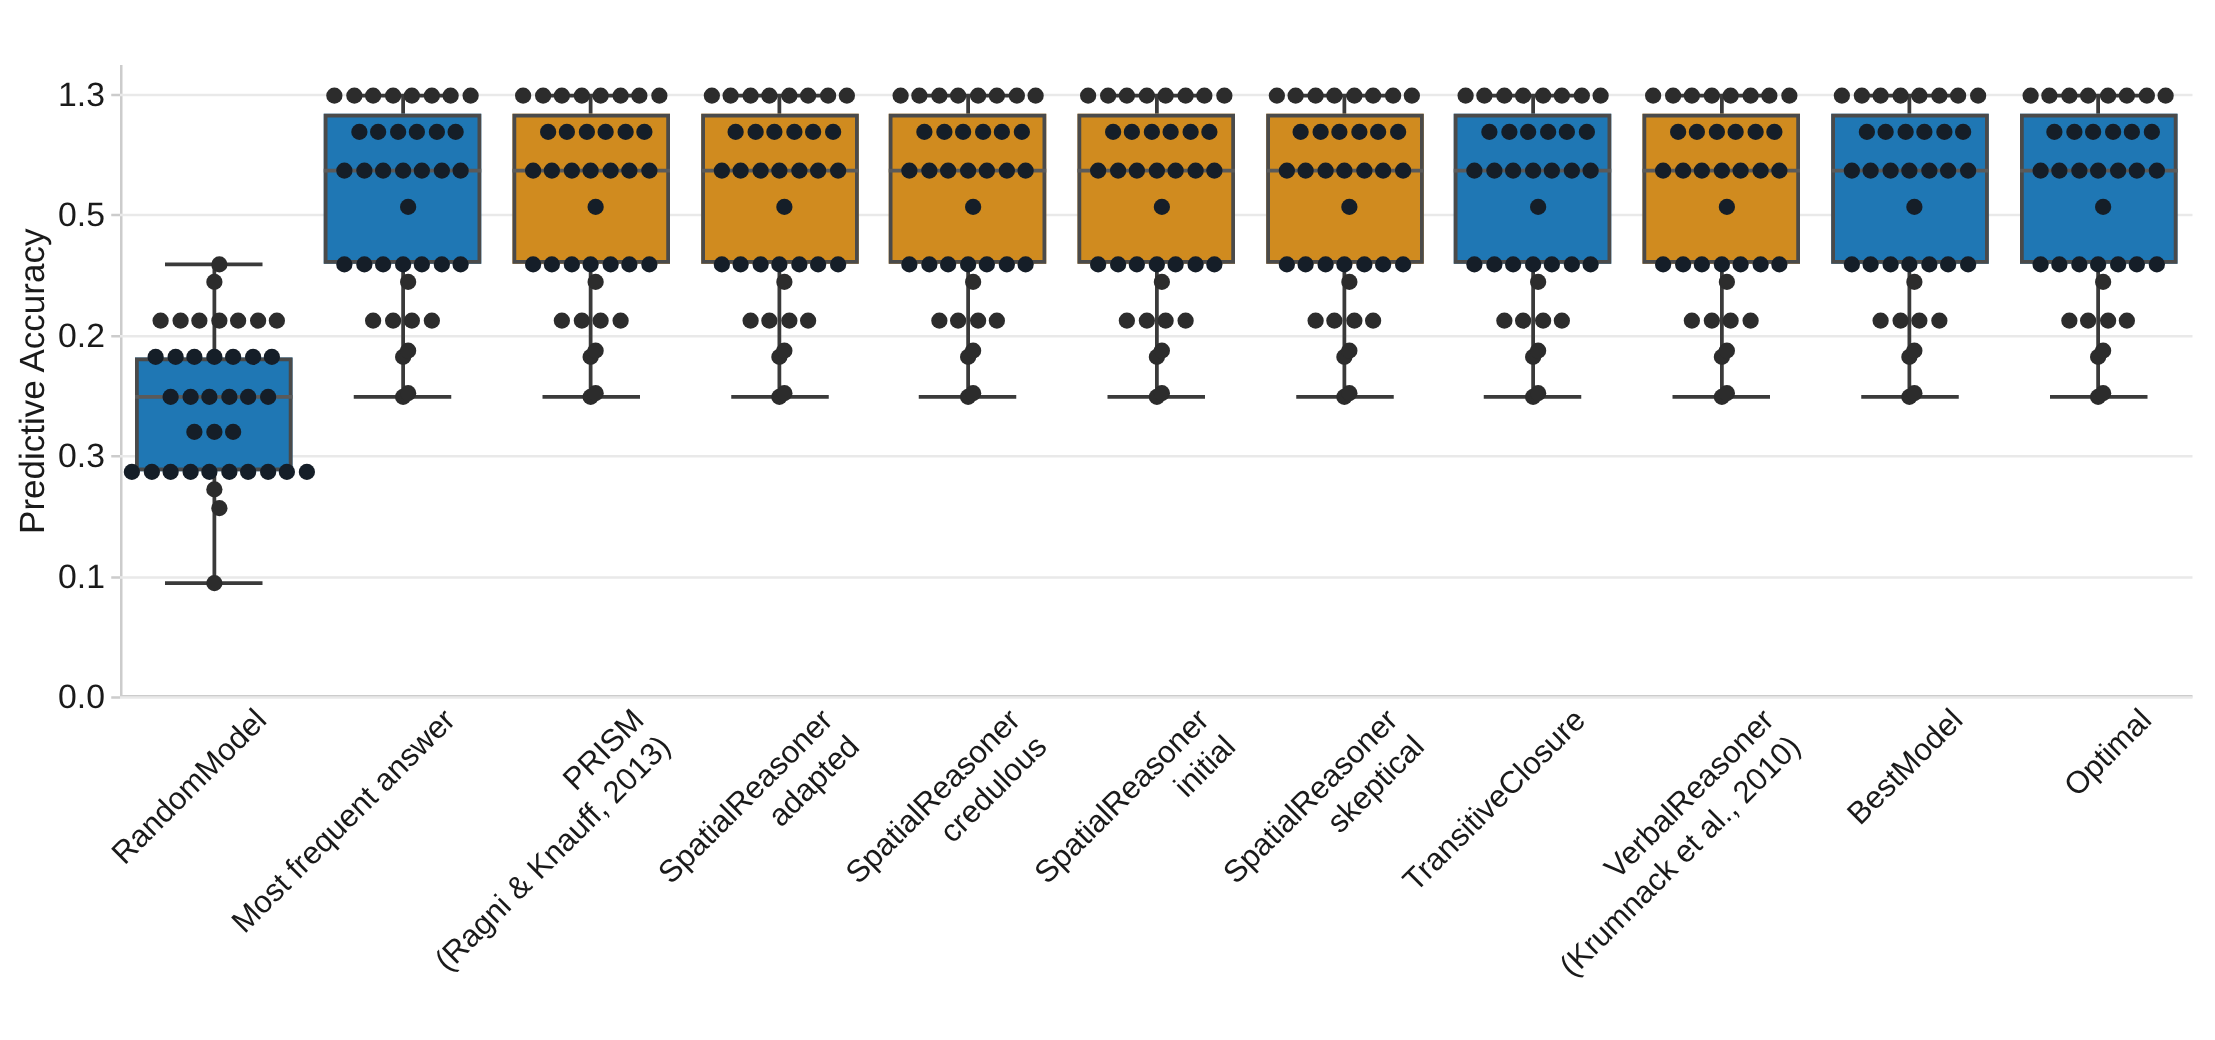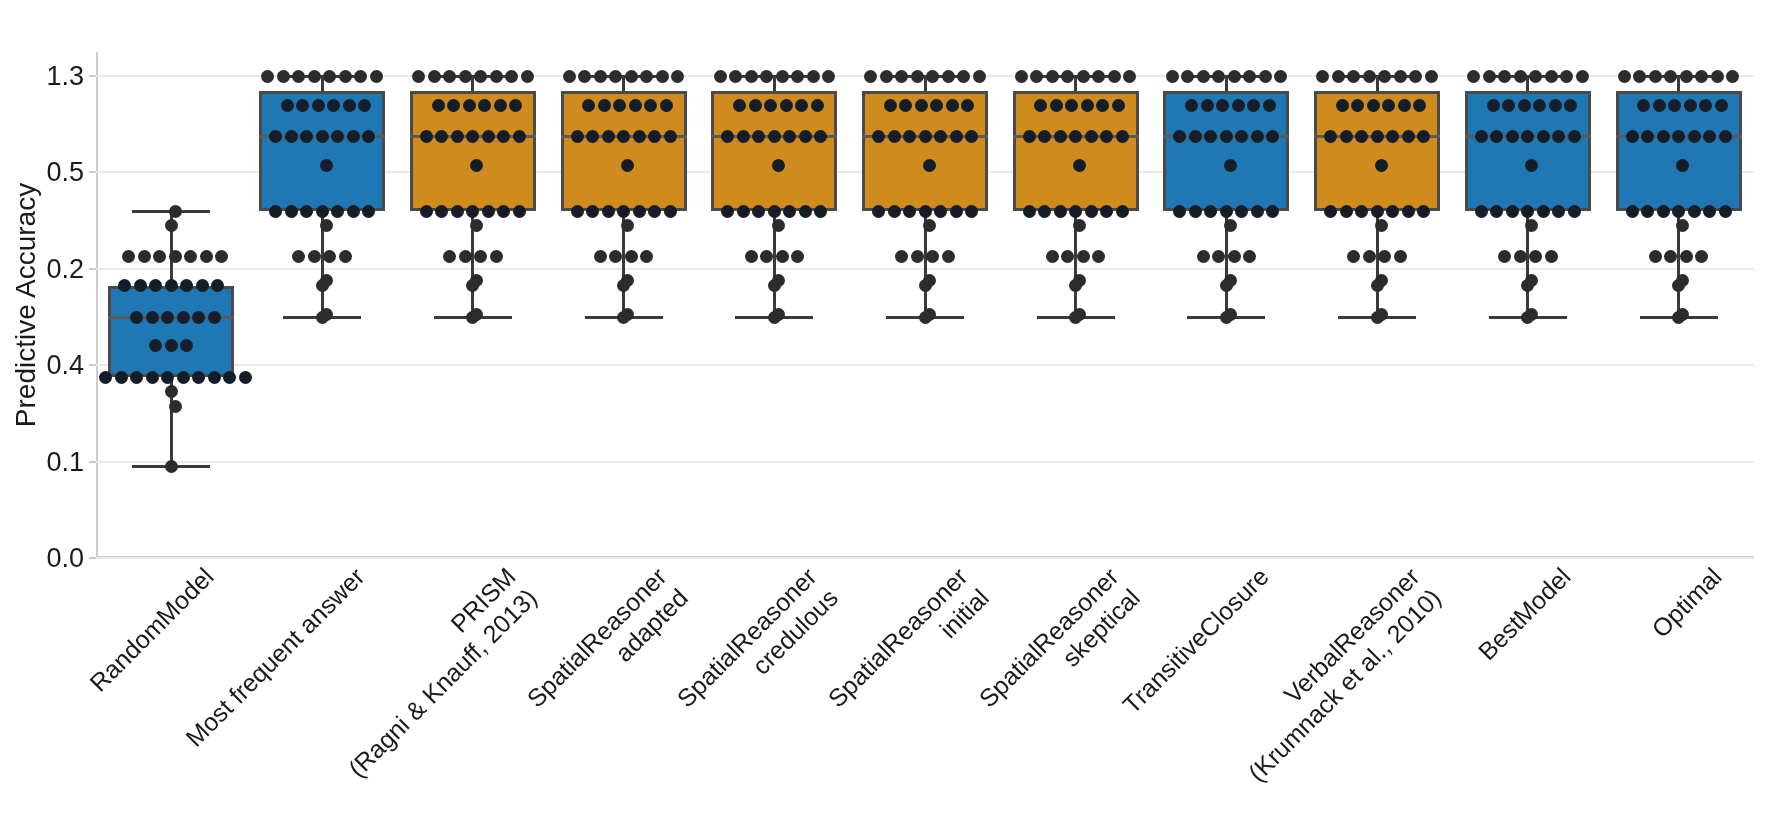--- a/index.html
+++ b/index.html
@@ -201,21 +201,21 @@
         <div class="gridline" style="top: 215.857px;"></div>
         <div class="gridline" style="top: 119.476px;"></div>
         <div class="gridline" style="top: 23.0952px;"></div>
       </div>
     <div id="yticklayer">
         <div class="ytick-mark" style="top: 505px;"></div>
         <div class="ytick-label" style="top: 506px;">0.0</div>
         <div class="ytick-mark" style="top: 408.619px;"></div>
         <div class="ytick-label" style="top: 409.619px;">0.1</div>
         <div class="ytick-mark" style="top: 312.238px;"></div>
-        <div class="ytick-label" style="top: 313.238px;">0.4</div>
+        <div class="ytick-label" style="top: 313.238px;">0.3</div>
         <div class="ytick-mark" style="top: 215.857px;"></div>
         <div class="ytick-label" style="top: 216.857px;">0.2</div>
         <div class="ytick-mark" style="top: 119.476px;"></div>
         <div class="ytick-label" style="top: 120.476px;">0.5</div>
         <div class="ytick-mark" style="top: 23.0952px;"></div>
         <div class="ytick-label" style="top: 24.0952px;">1.3</div>
       </div>
     <div id="boxlayer">
         <div class="box-group" style="left: 75.3636px; width: 0px;">
           <div class="whisker-line" style="top: 159.029px; height: 74.6952px;"></div>

